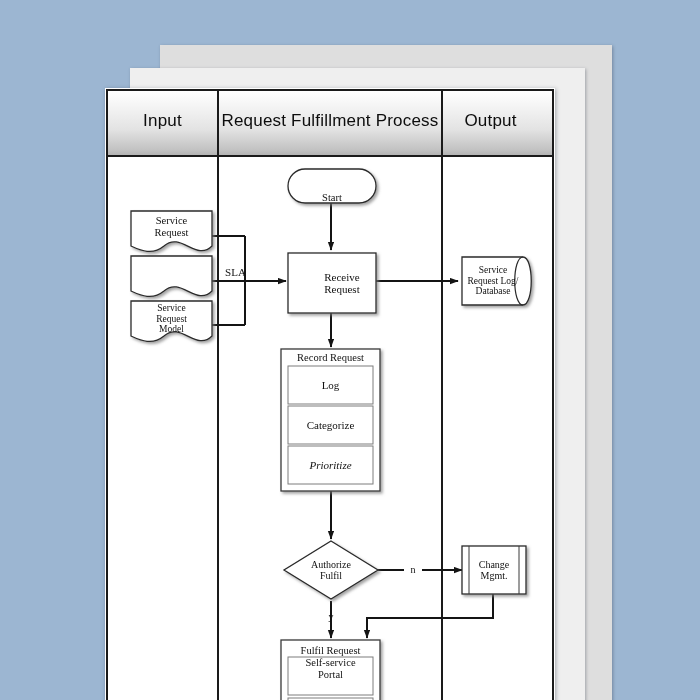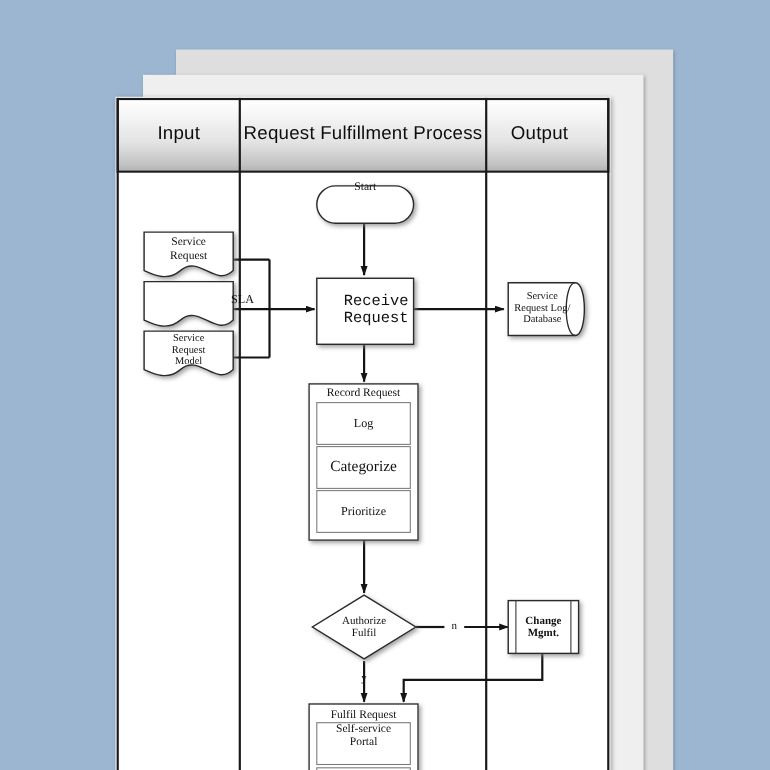--- a/index.html
+++ b/index.html
@@ -170,62 +170,62 @@
         <path d="M462,257 H523 C534,257 534,305 523,305 H462 Z" fill="#ffffff" stroke="#2a2a2a" stroke-width="1.3" filter="url(#dshadow-sm)"></path>
         <path d="M523,257 C512,257 512,305 523,305" fill="none" stroke="#2a2a2a" stroke-width="1.2"></path>
       </g>
     </svg>
 
     <div class="nodelabel" style="left:131px;top:211px;width:81px;height:32px;font-size:10.5px;">
       <span style="white-space:pre-line;">Service
 Request</span>
     </div>
 
-    <div class="nodelabel" style="left:125px;top:258px;width:105px;height:28px;font-size:11px;padding-left:43px;">
+    <div class="nodelabel" style="left:140px;top:258px;width:105px;height:28px;font-size:11px;padding-left:43px;">
       <span style="white-space:pre-line;">SLA</span>
     </div>
 
     <div class="nodelabel" style="left:131px;top:301px;width:81px;height:36px;font-size:9.5px;">
       <span style="white-space:pre-line;">Service
 Request
 Model</span>
     </div>
 
-    <div class="nodelabel" style="left:288px;top:154px;width:88px;height:34px;font-size:10.5px;">
+    <div class="nodelabel" style="left:288px;top:181px;width:88px;height:34px;font-size:10.5px;">
       <span style="white-space:pre-line;">Start</span>
     </div>
 
-    <div class="nodelabel" style="left:288px;top:253px;width:108px;height:60px;font-size:14px;font-family:Liberation Mono, monospace;">
+    <div class="nodelabel" style="left:288px;top:253px;width:108px;height:60px;font-size:11px;">
       <span style="white-space:pre-line;">Receive
 Request</span>
     </div>
 
     <div class="nodelabel" style="left:281px;top:350px;width:99px;height:16px;font-size:10.5px;">
       <span style="white-space:pre-line;">Record Request</span>
     </div>
 
     <div class="nodelabel" style="left:288px;top:366px;width:85px;height:38px;font-size:11px;">
       <span style="white-space:pre-line;">Log</span>
     </div>
 
-    <div class="nodelabel" style="left:288px;top:406px;width:85px;height:38px;font-size:14px;">
+    <div class="nodelabel" style="left:288px;top:406px;width:85px;height:38px;font-size:11px;">
       <span style="white-space:pre-line;">Categorize</span>
     </div>
 
-    <div class="nodelabel" style="left:288px;top:446px;width:85px;height:38px;font-size:11px;">
+    <div class="nodelabel" style="left:288px;top:446px;width:85px;height:38px;font-size:11px;font-style:italic;">
       <span style="white-space:pre-line;">Prioritize</span>
     </div>
 
     <div class="nodelabel" style="left:291px;top:548px;width:80px;height:44px;font-size:10px;">
       <span style="white-space:pre-line;">Authorize
 Fulfil</span>
     </div>
 
     <div class="nodelabel" style="left:462px;top:546px;width:64px;height:48px;font-size:10px;">
-      <span style="white-space:pre-line;font-weight:bold;">Change
+      <span style="white-space:pre-line;">Change
 Mgmt.</span>
     </div>
 
     <div class="nodelabel" style="left:281px;top:641px;width:99px;height:20px;font-size:10.5px;">
       <span style="white-space:pre-line;">Fulfil Request</span>
     </div>
 
     <div class="nodelabel" style="left:288px;top:657px;width:85px;height:24px;font-size:10.5px;">
       <span style="white-space:pre-line;">Self-service
 Portal</span>

